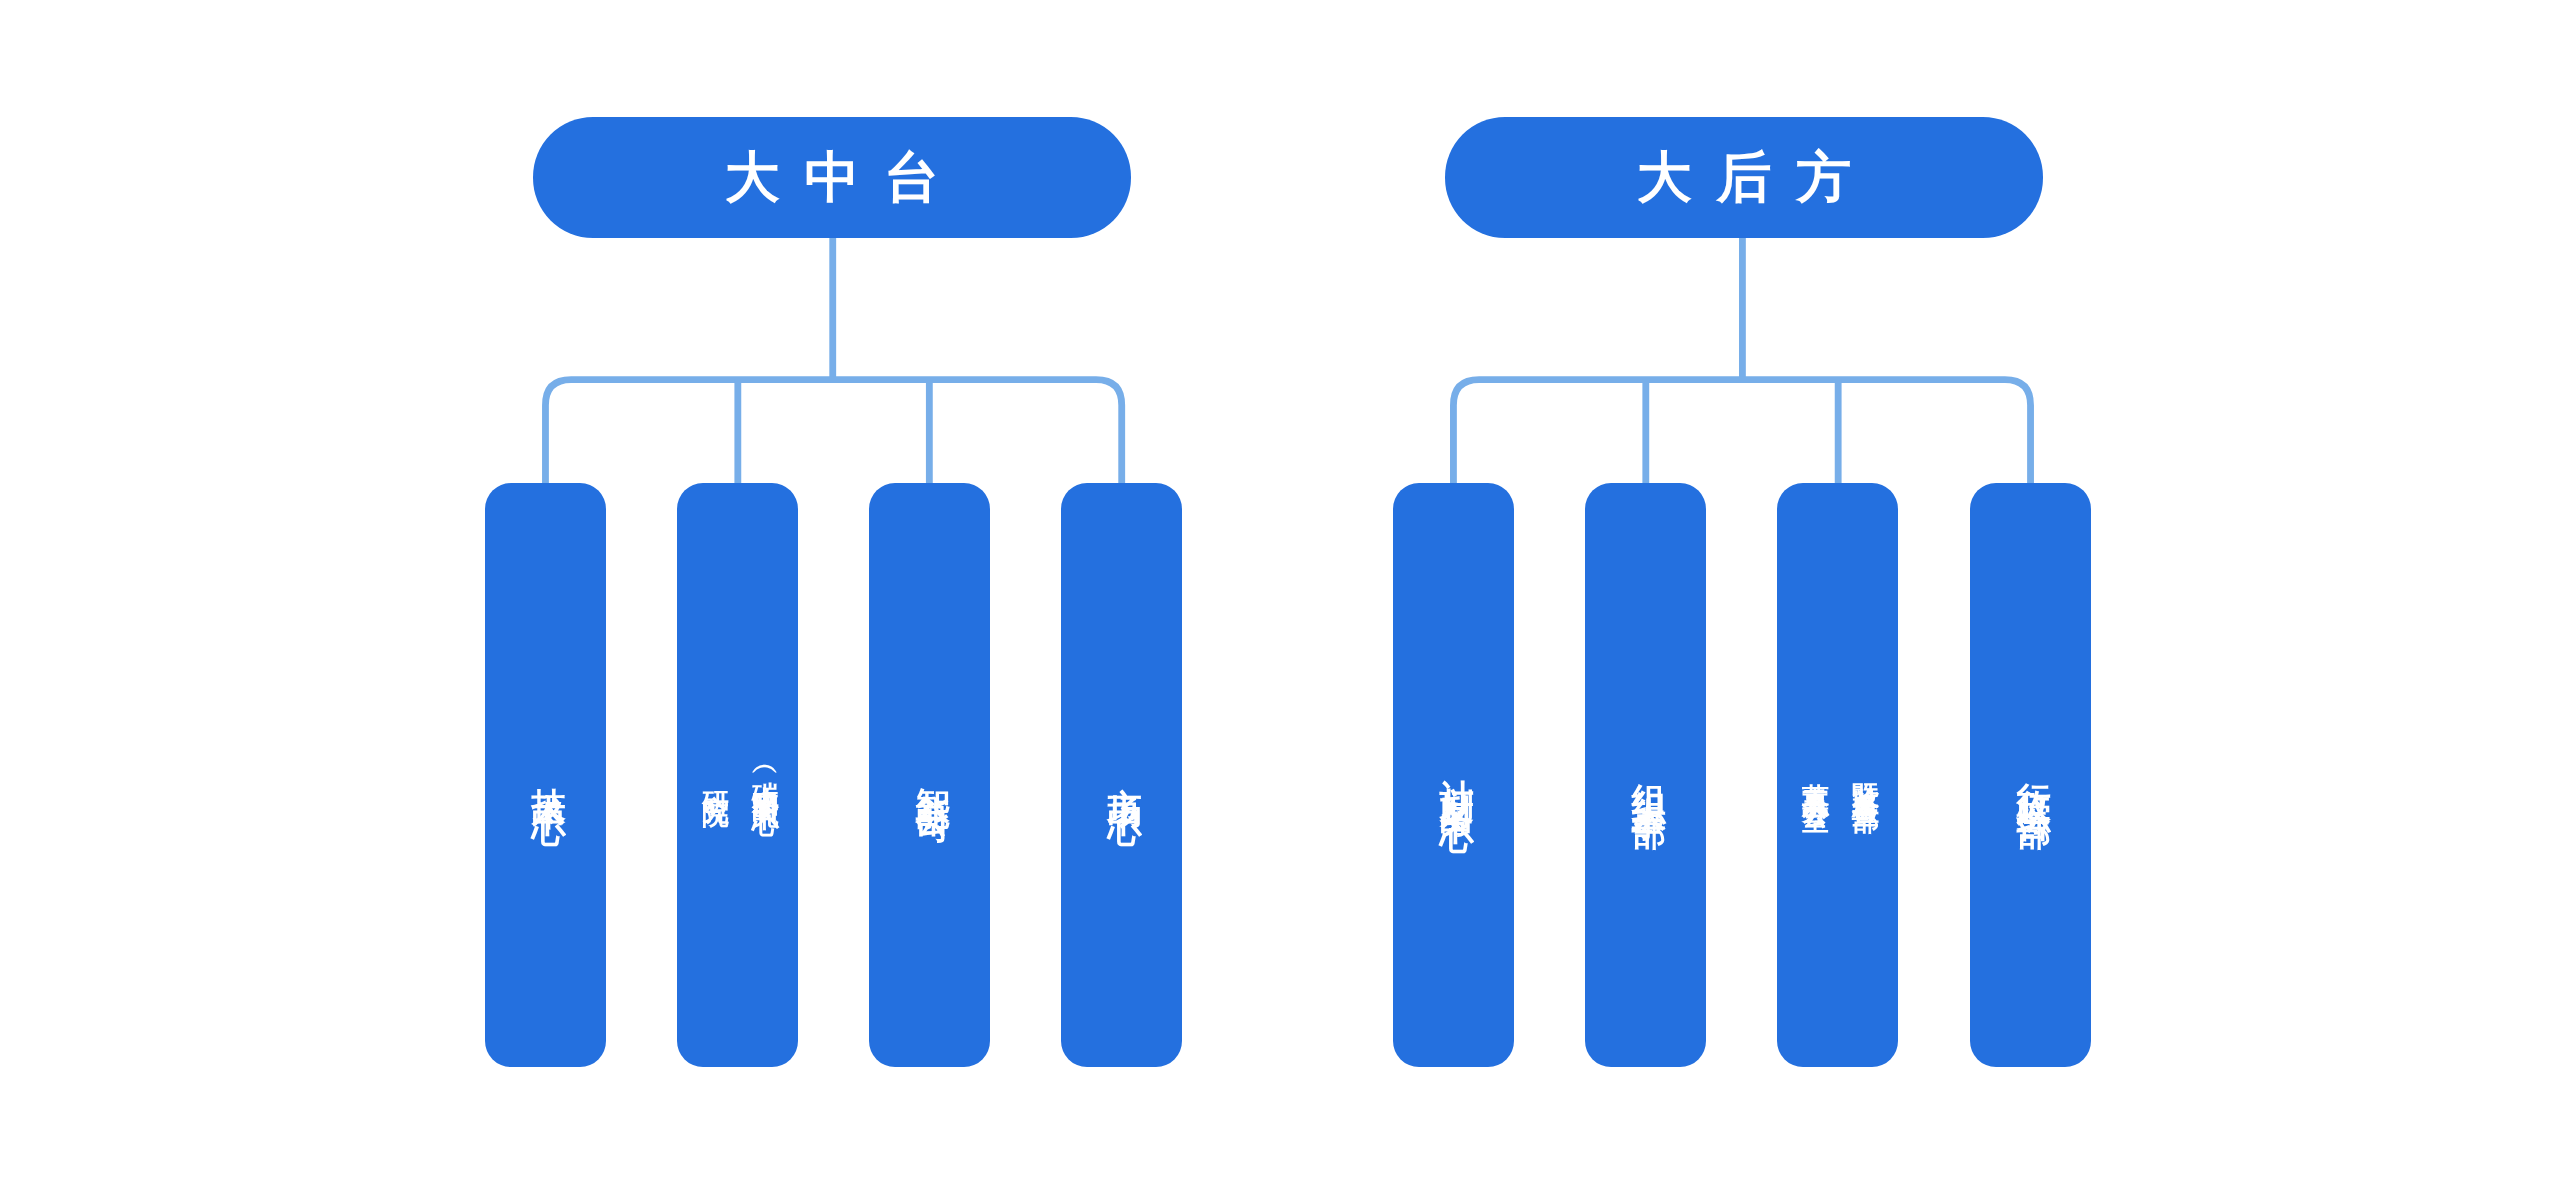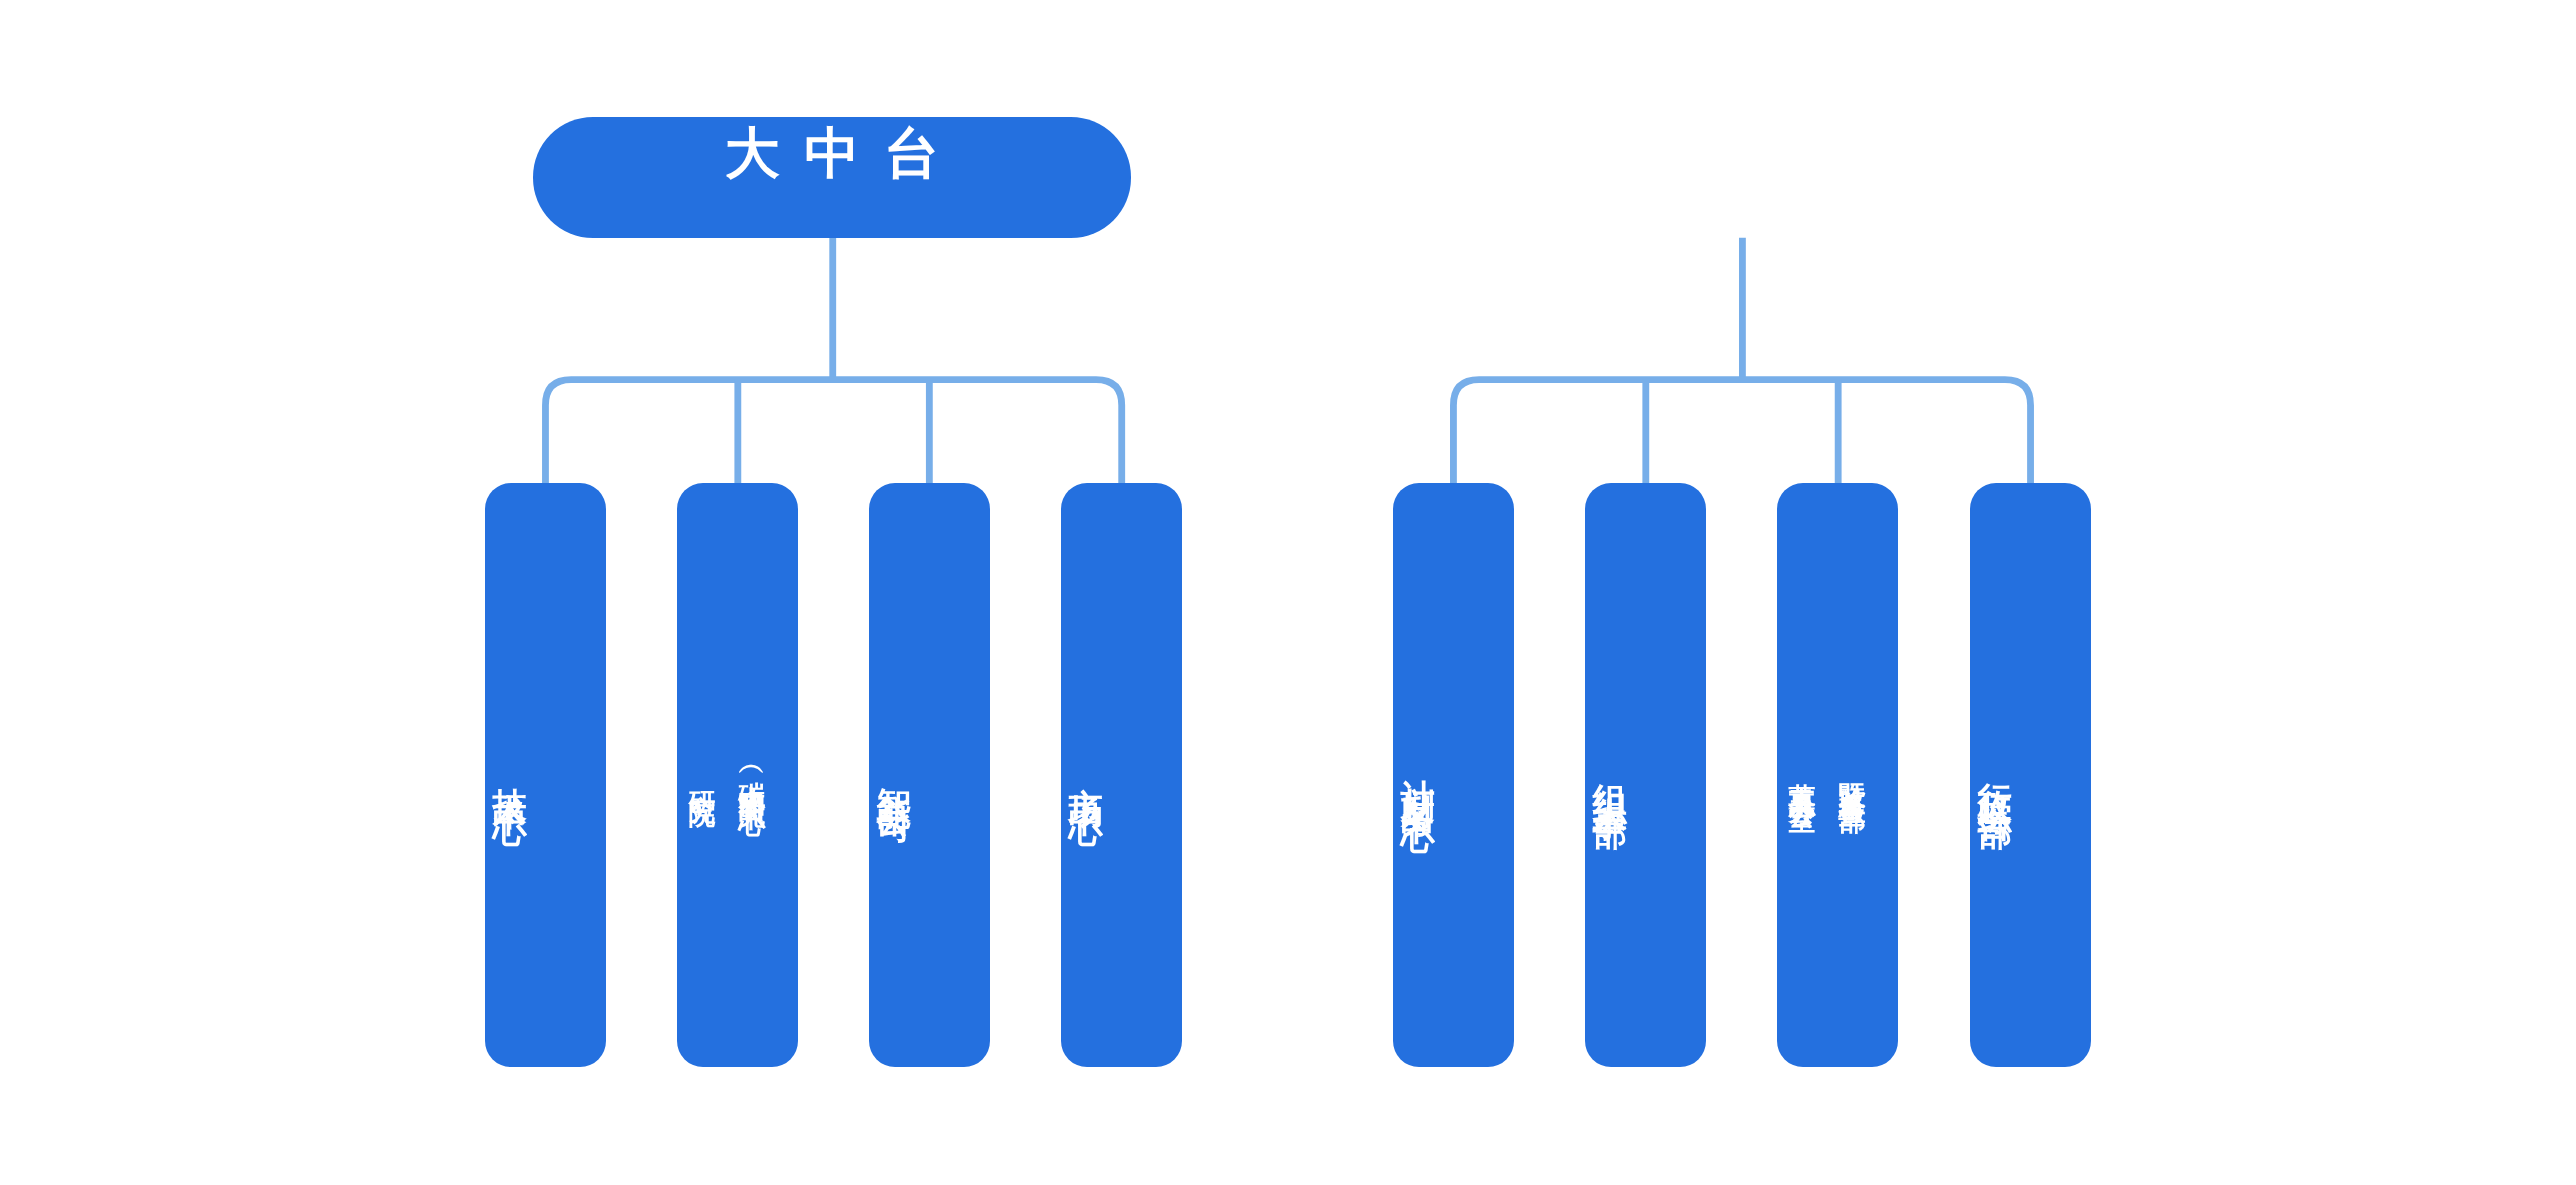--- a/index.html
+++ b/index.html
@@ -30,22 +30,24 @@
   .connectors path {
     fill: none;
     stroke: var(--connector);
     stroke-width: 8;
   }
   .node {
     position: absolute;
     background: var(--node-fill);
     color: var(--node-text);
     display: flex;
+    align-items: center;
     justify-content: center;
     font-weight: 700;
+    font-family: Liberation Mono, monospace;
   }
   .pill {
     width: 598px;
     height: 121px;
     border-radius: 60px;
     font-size: 55px;
     letter-spacing: 0.45em;
     padding-left: 0.45em; 
     top: 117px;
   }
@@ -100,20 +102,23 @@
   </div>
 
   <div class="node child" style="left:869px">
     <span class="label">智能公司</span>
   </div>
 
   <div class="node child" style="left:1061px">
     <span class="label">市场中心</span>
   </div>
 
+  <div class="node pill" style="left:1445px">
+    <span class="label">大后方</span>
+  </div>
 
   <div class="node child" style="left:1393px">
     <span class="label">计划财务中心</span>
   </div>
 
   <div class="node child" style="left:1585px">
     <span class="label">组织人事部</span>
   </div>
 
   <div class="node child small" style="left:1777px">

